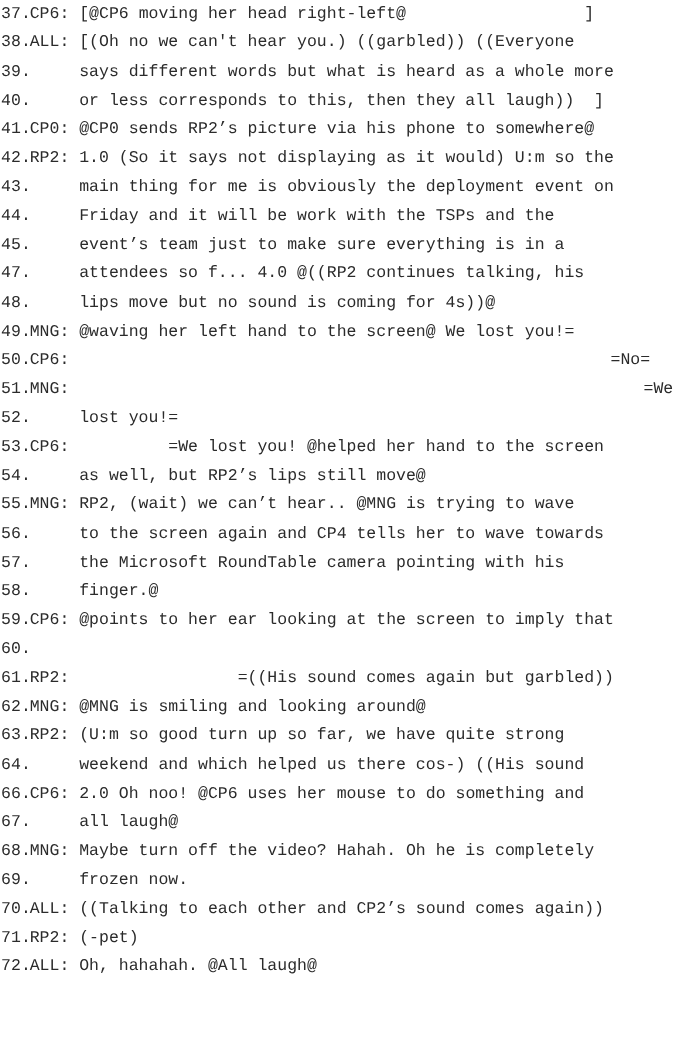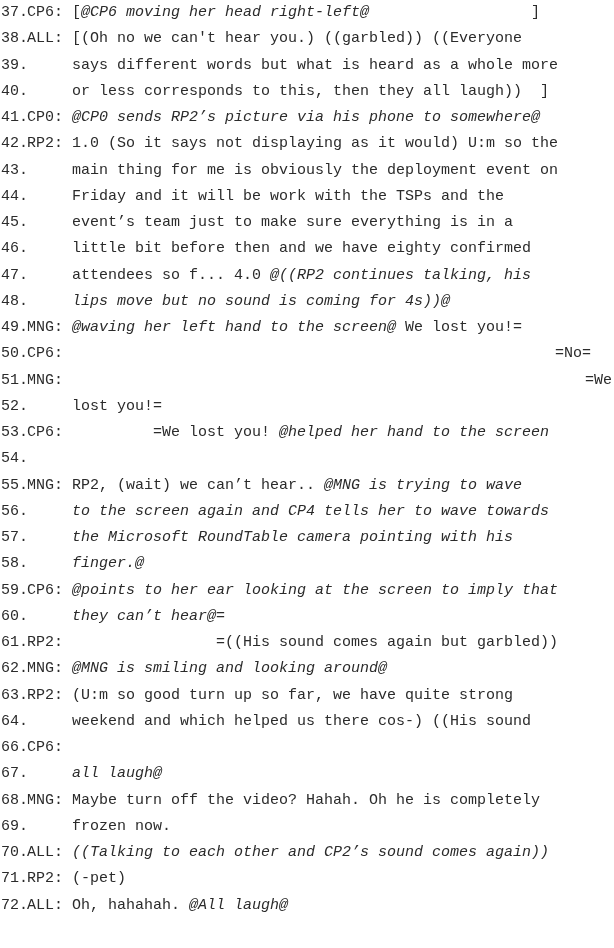--- a/index.html
+++ b/index.html
@@ -7,54 +7,53 @@
   .transcript {
     position: absolute; left: 0; top: 0; width: 614px;
     font-family: "Liberation Mono", "DejaVu Sans Mono", monospace;
     font-size: 15px; color: #2b2b2b;
   }
   .line { position: relative; height: 26.25px; line-height: 26.25px; white-space: pre; }
   .num { position: absolute; left: 1px; top: 0; }
   .speaker { position: absolute; left: 27px; top: 0; text-align: center; }
   .text { position: absolute; left: 72px; top: 0; }
   .text.right { left: auto; right: 2px; }
-  .i { font-style: italic; }
+  .i { }
 </style>
 </head>
 <body>
 
 <div class="transcript" id="transcript">
     <div class="line"><span class="num">37.</span><span class="speaker">CP6:</span><span class="text"><span>[</span><span class="i">@CP6 moving her head right-left@</span><span>                  ]</span></span></div>
     <div class="line"><span class="num">38.</span><span class="speaker">ALL:</span><span class="text"><span>[(Oh no we can't hear you.) ((garbled)) ((Everyone</span></span></div>
     <div class="line"><span class="num">39.</span><span class="speaker"></span><span class="text"><span>says different words but what is heard as a whole more</span></span></div>
     <div class="line"><span class="num">40.</span><span class="speaker"></span><span class="text"><span>or less corresponds to this, then they all laugh))  ]</span></span></div>
     <div class="line"><span class="num">41.</span><span class="speaker">CP0:</span><span class="text"><span class="i">@CP0 sends RP2’s picture via his phone to somewhere@</span></span></div>
     <div class="line"><span class="num">42.</span><span class="speaker">RP2:</span><span class="text"><span>1.0 (So it says not displaying as it would) U:m so the</span></span></div>
     <div class="line"><span class="num">43.</span><span class="speaker"></span><span class="text"><span>main thing for me is obviously the deployment event on</span></span></div>
     <div class="line"><span class="num">44.</span><span class="speaker"></span><span class="text"><span>Friday and it will be work with the TSPs and the</span></span></div>
     <div class="line"><span class="num">45.</span><span class="speaker"></span><span class="text"><span>event’s team just to make sure everything is in a</span></span></div>
-    <div class="line"><span class="num">46.</span><span class="speaker"></span><span class="text"><span>little bit before then and we have eighty confirmed</span></span></div>
     <div class="line"><span class="num">47.</span><span class="speaker"></span><span class="text"><span>attendees so f... 4.0 </span><span class="i">@((RP2 continues talking, his</span></span></div>
     <div class="line"><span class="num">48.</span><span class="speaker"></span><span class="text"><span class="i">lips move but no sound is coming for 4s))@</span></span></div>
     <div class="line"><span class="num">49.</span><span class="speaker">MNG:</span><span class="text"><span class="i">@waving her left hand to the screen@</span><span> We lost you!=</span></span></div>
     <div class="line"><span class="num">50.</span><span class="speaker">CP6:</span><span class="text right" style="right: 23px;"><span>=No=</span></span></div>
     <div class="line"><span class="num">51.</span><span class="speaker">MNG:</span><span class="text right"><span>=We</span></span></div>
     <div class="line"><span class="num">52.</span><span class="speaker"></span><span class="text"><span>lost you!=</span></span></div>
     <div class="line"><span class="num">53.</span><span class="speaker">CP6:</span><span class="text"><span>         =We lost you! </span><span class="i">@helped her hand to the screen</span></span></div>
-    <div class="line"><span class="num">54.</span><span class="speaker"></span></div>
+    <div class="line"><span class="num">54.</span><span class="speaker"></span><span class="text"><span class="i">as well, but RP2’s lips still move@</span></span></div>
     <div class="line"><span class="num">55.</span><span class="speaker">MNG:</span><span class="text"><span>RP2, (wait) we can’t hear.. </span><span class="i">@MNG is trying to wave</span></span></div>
     <div class="line"><span class="num">56.</span><span class="speaker"></span><span class="text"><span class="i">to the screen again and CP4 tells her to wave towards</span></span></div>
     <div class="line"><span class="num">57.</span><span class="speaker"></span><span class="text"><span class="i">the Microsoft RoundTable camera pointing with his</span></span></div>
     <div class="line"><span class="num">58.</span><span class="speaker"></span><span class="text"><span class="i">finger.@</span></span></div>
     <div class="line"><span class="num">59.</span><span class="speaker">CP6:</span><span class="text"><span class="i">@points to her ear looking at the screen to imply that</span></span></div>
-    <div class="line"><span class="num">60.</span><span class="speaker"></span><span class="text"><span class="i">they can’t hear@</span><span>=</span></span></div>
+    <div class="line"><span class="num">60.</span><span class="speaker"></span></div>
     <div class="line"><span class="num">61.</span><span class="speaker">RP2:</span><span class="text"><span>                =((His sound comes again but garbled))</span></span></div>
     <div class="line"><span class="num">62.</span><span class="speaker">MNG:</span><span class="text"><span class="i">@MNG is smiling and looking around@</span></span></div>
     <div class="line"><span class="num">63.</span><span class="speaker">RP2:</span><span class="text"><span>(U:m so good turn up so far, we have quite strong</span></span></div>
     <div class="line"><span class="num">64.</span><span class="speaker"></span><span class="text"><span>weekend and which helped us there cos-) ((His sound</span></span></div>
-    <div class="line"><span class="num">66.</span><span class="speaker">CP6:</span></div>
+    <div class="line"><span class="num">66.</span><span class="speaker">CP6:</span><span class="text"><span>2.0 Oh noo! </span><span class="i">@CP6 uses her mouse to do something and</span></span></div>
     <div class="line"><span class="num">67.</span><span class="speaker"></span><span class="text"><span class="i">all laugh@</span></span></div>
     <div class="line"><span class="num">68.</span><span class="speaker">MNG:</span><span class="text"><span>Maybe turn off the video? Hahah. Oh he is completely</span></span></div>
     <div class="line"><span class="num">69.</span><span class="speaker"></span><span class="text"><span>frozen now.</span></span></div>
     <div class="line"><span class="num">70.</span><span class="speaker">ALL:</span><span class="text"><span class="i">((Talking to each other and CP2’s sound comes again))</span></span></div>
     <div class="line"><span class="num">71.</span><span class="speaker">RP2:</span><span class="text"><span>(-pet)</span></span></div>
     <div class="line"><span class="num">72.</span><span class="speaker">ALL:</span><span class="text"><span>Oh, hahahah. </span><span class="i">@All laugh@</span></span></div>
   </div>
 
 </body></html>

